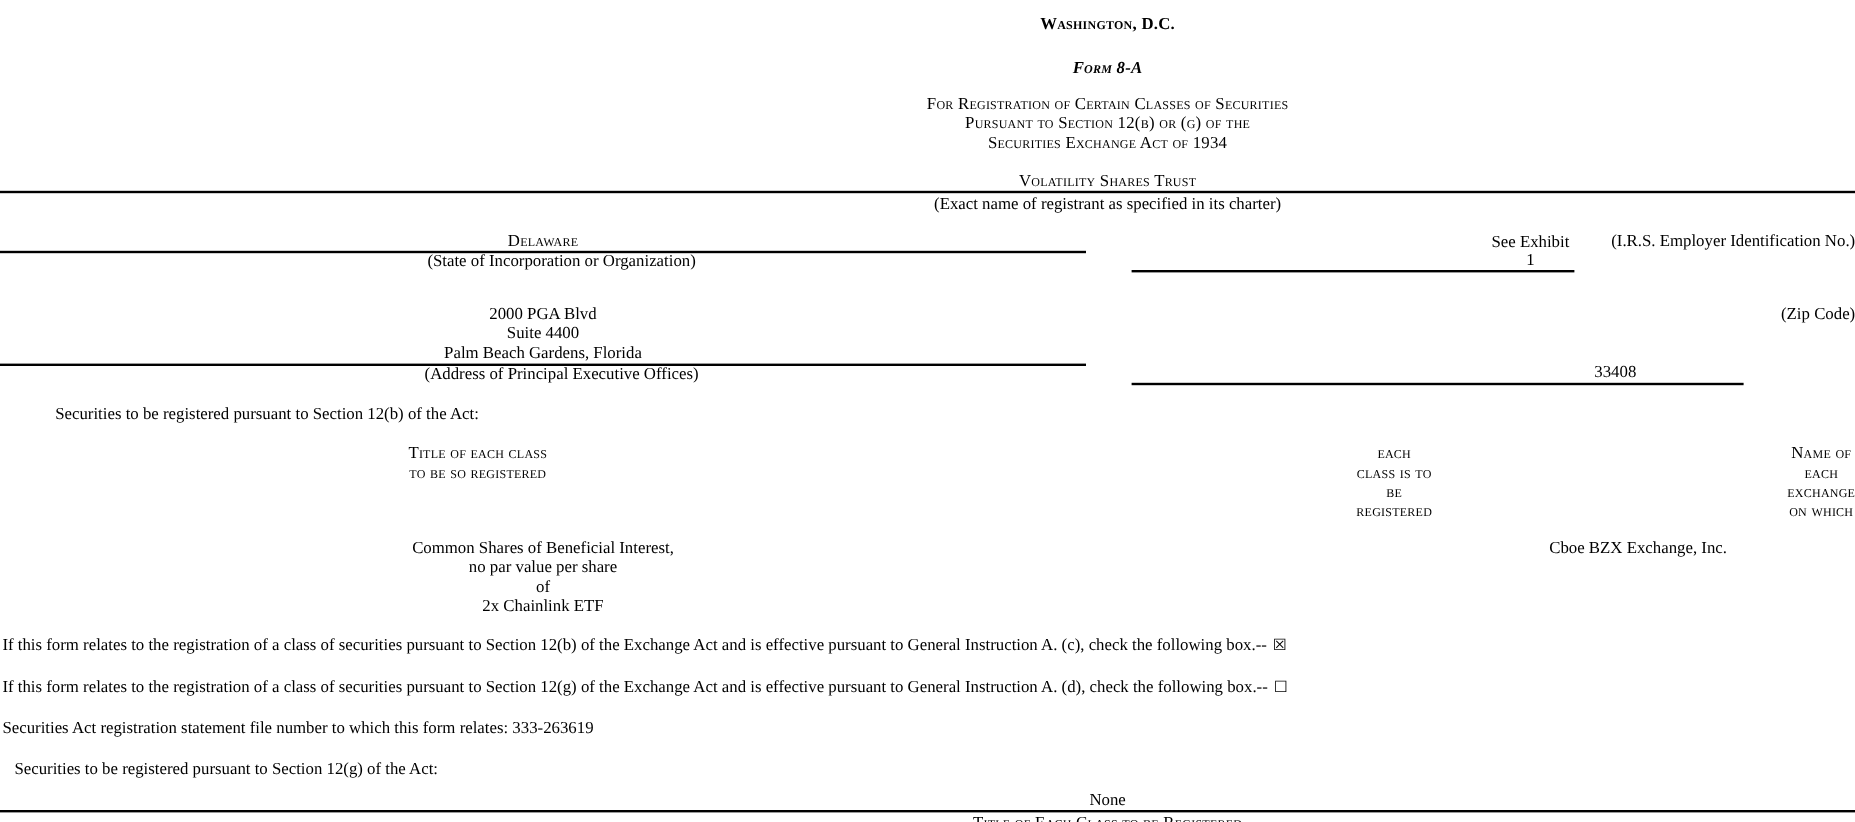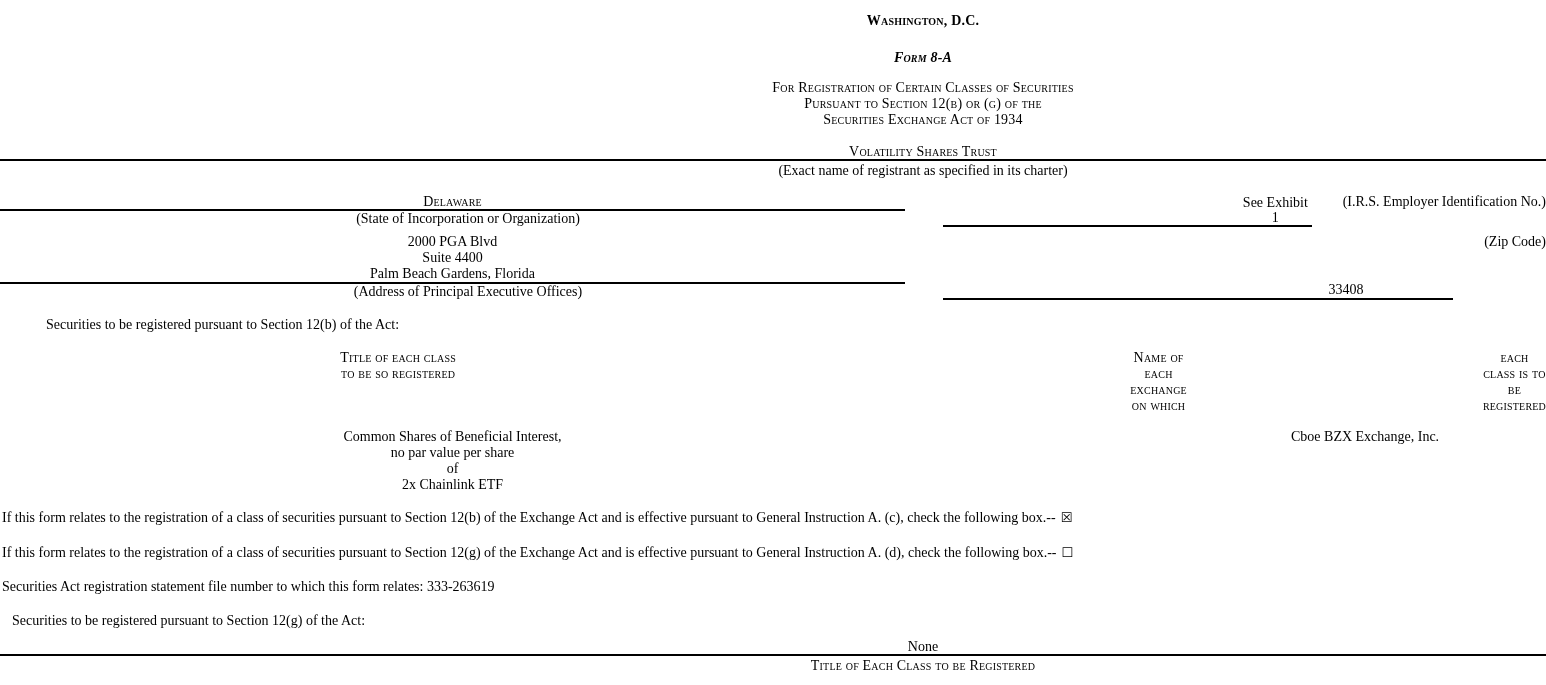--- a/index.html
+++ b/index.html
@@ -34,21 +34,21 @@
 
   .cell-value {
     flex: 1; display: flex; flex-direction: column; justify-content: flex-end;
     line-height: 16px;
   }
   .underlined { border-bottom: 2px solid #000; }
   .cell-caption { line-height: 16px; padding-left: 31px; }
 
   .rowA { margin-top: 15px; }
   .rowA .cell-value { line-height: 15px; }
-  .rowB { margin-top: 7px; }
+  .rowB { margin-top: 28px; }
 
   .body-p { padding-left: 2px; text-align: left; }
   .intro-12b { margin-top: 17px; margin-left: 44px; }
   .class-headers { margin-top: 17px; }
   .class-values { margin-top: 15px; gap: 26px; }
   .cb-p1 { margin-top: 17px; }
   .cb-p2 { margin-top: 19px; }
   .file-number { margin-top: 18px; }
   .intro-12g { margin-top: 18px; padding-left: 12px; }
 
@@ -108,22 +108,22 @@
 
   <p class="body-p intro-12b">Securities to be registered pursuant to Section 12(b) of the Act:</p>
 
   <div class="cols-row class-headers">
     <div class="col-left sc">
       <div>Title of each class</div>
       <div>to be so registered</div>
     </div>
     <div class="col-gap"></div>
     <div class="col-right sc">
+      <div class="right-pad">each class is to be registered</div>
       <div class="right-pad">Name of each exchange on which</div>
-      <div class="right-pad">each class is to be registered</div>
     </div>
   </div>
 
   <div class="cols-row class-values">
     <div class="col-left">
       <div>Common Shares of Beneficial Interest,</div>
       <div>no par value per share</div>
       <div>of</div>
       <div>2x Chainlink ETF</div>
     </div>

